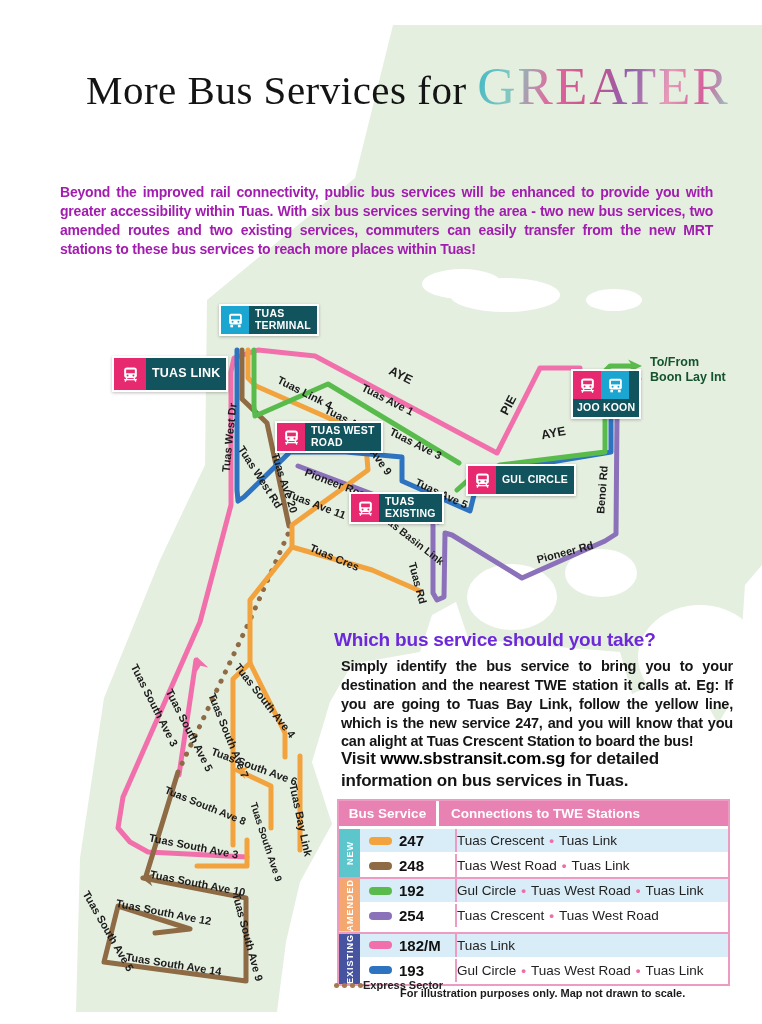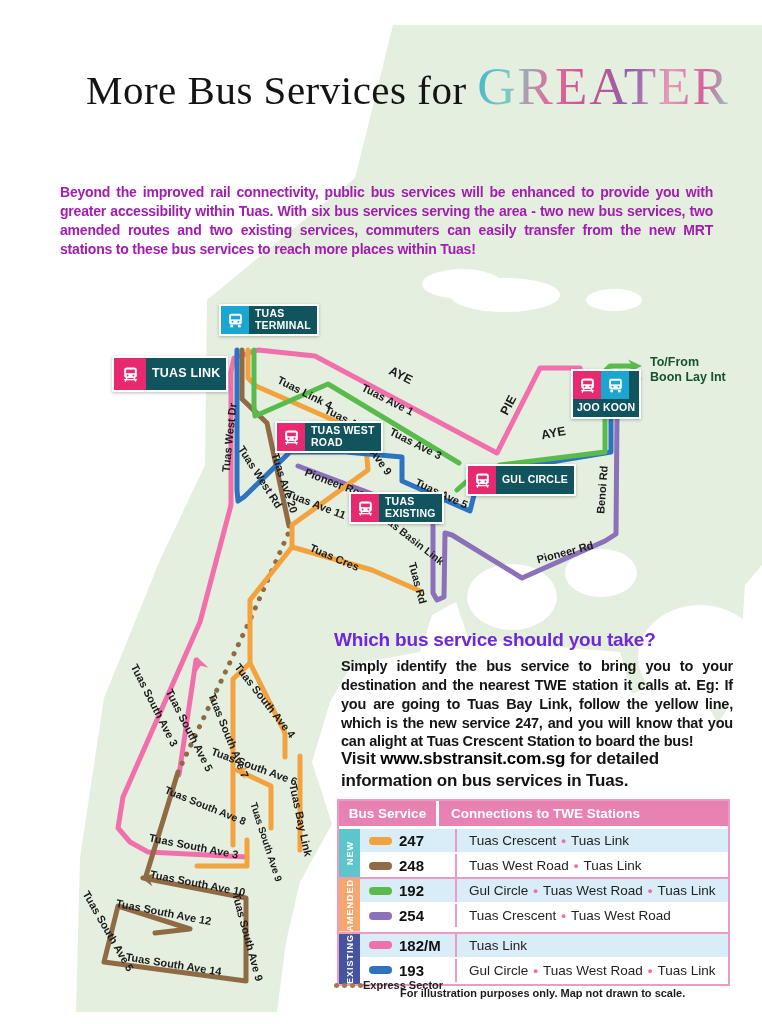--- a/index.html
+++ b/index.html
@@ -48,21 +48,21 @@
   .t-group{display:flex;border-top:2px solid #EE9BC4;}
   .t-group.first{border-top:none;margin-top:3px;}
   .t-cat{width:21px;display:flex;align-items:center;justify-content:center;color:#fff;
          font-weight:bold;font-size:9px;letter-spacing:1px;
          writing-mode:vertical-rl;transform:rotate(180deg);}
   .t-rows{flex:1;display:flex;flex-direction:column;gap:2px;background:#fff;}
   .t-row{display:flex;height:23px;}
   .t-service{width:86px;display:flex;align-items:center;gap:7px;padding-left:9px;}
   .pill{width:23px;height:8px;border-radius:5px;display:inline-block;}
   .t-num{font-weight:bold;font-size:15px;color:#111;}
-  .t-conn{flex:1;border-left:2px solid #EE9BC4;display:flex;align-items:center;padding-left:12px;
+  .t-conn{flex:1;border-left:2px solid #EE9BC4;display:flex;align-items:center;padding-left:0;
           font-size:13.5px;color:#222;white-space:nowrap;text-align:center;}
   .dotsep{color:#EE6FA8;font-weight:bold;margin:0 5px;}
   
   #express-legend{left:334px;top:979px;display:flex;align-items:center;font-size:11px;font-weight:bold;color:#222;}
   #express-dots{display:flex;gap:3px;align-items:center;}
   #express-dots span{width:5px;height:5px;border-radius:50%;background:#A5794E;display:inline-block;}
   #footnote{left:400px;top:987px;width:330px;text-align:left;font-size:11px;font-weight:bold;color:#1a1a1a;}
 </style>
 </head>
 <body>

